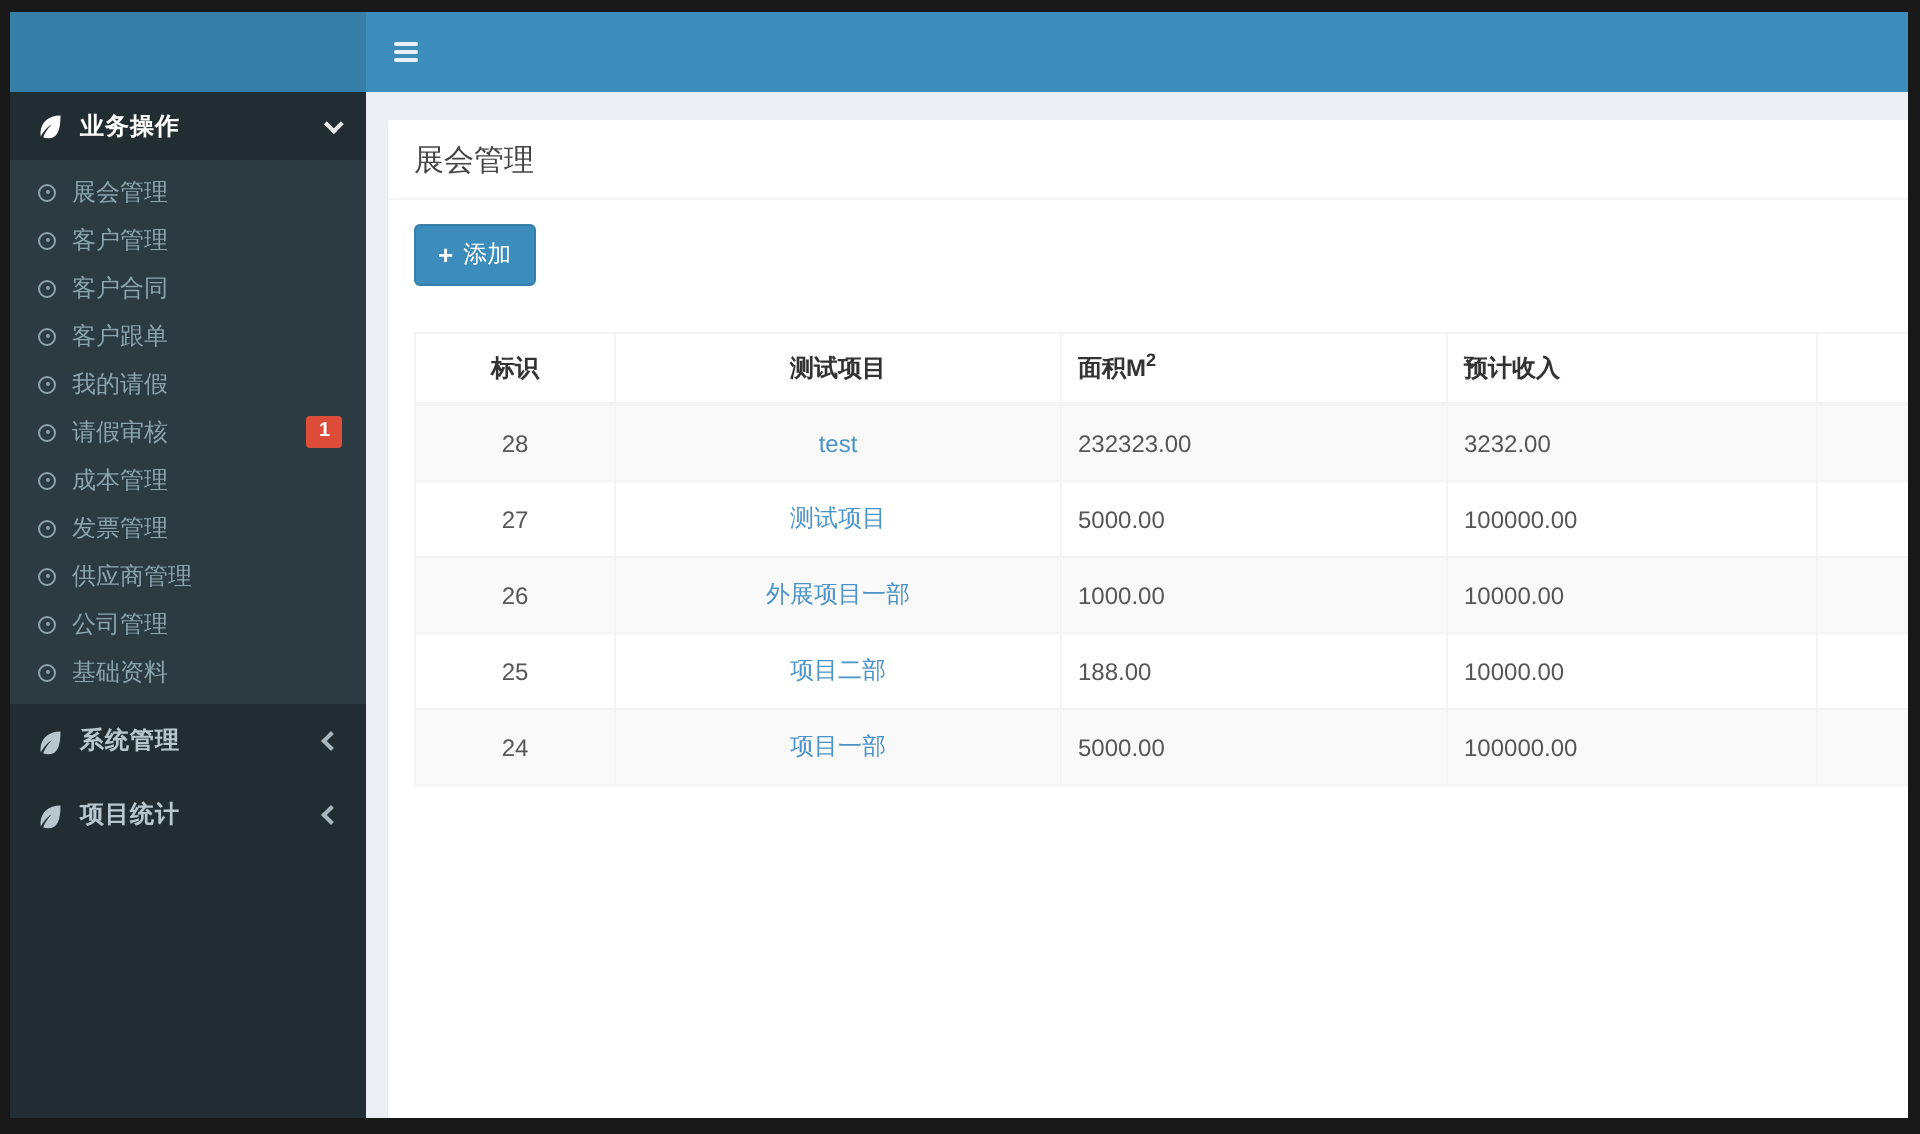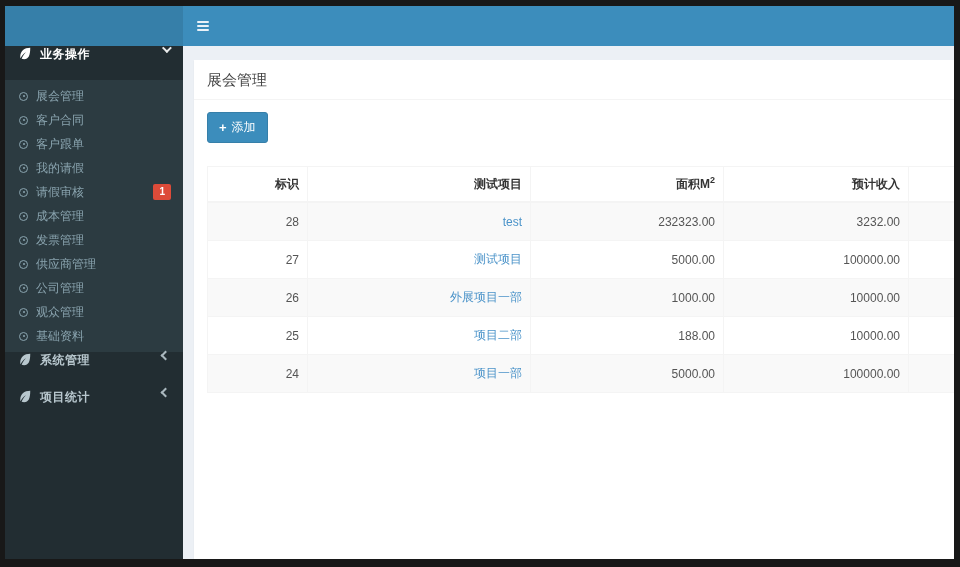--- a/index.html
+++ b/index.html
@@ -12,21 +12,21 @@
   .topbar { display:flex; height:40px; }
   .logo { width:178px; background:#367fa9; flex:none; }
   .navbar { flex:1; background:#3c8dbc; display:flex; align-items:center; padding-left:14px; }
   .hamburger { width:22px; height:22px; display:flex; flex-direction:column; justify-content:center; gap:2px; cursor:pointer; }
   .hamburger span { display:block; width:12px; height:2px; background:#eaf2f8; border-radius:1px; }
 
   .layout { display:flex; height:513px; }
 
   
   .sidebar { width:178px; flex:none; background:#222d32; color:#b8c7ce; font-size:12px; overflow:hidden; }
-  .side-parent { display:flex; height:34px; padding:0 14px 0 13px; cursor:pointer;font-family:Liberation Mono, monospace; }
+  .side-parent { display:flex; align-items:center; height:34px; padding:0 14px 0 13px; cursor:pointer;font-family:Liberation Mono, monospace; }
   .side-parent.tall { height:37px; }
   .side-parent .leaf { width:14px; height:14px; margin-right:8px; flex:none; }
   .side-parent .plabel { flex:1; font-weight:bold; letter-spacing:.5px; }
   .side-parent.active { color:#fff; }
   .chev { width:7px; height:7px; border-style:solid; border-width:0; flex:none; opacity:.9; }
   .chev.down  { border-right:2px solid currentColor; border-bottom:2px solid currentColor; transform:rotate(45deg) translateY(-2px); }
   .chev.left  { border-left:2px solid currentColor; border-bottom:2px solid currentColor; transform:rotate(45deg); }
 
   .submenu { list-style:none; background:#2c3b41; padding:4px 0; }
   .submenu li { display:flex; align-items:center; height:24px; padding-left:14px; color:#8aa4af; cursor:pointer; }
@@ -39,23 +39,23 @@
   .box { flex:1; background:#fff; box-shadow:0 1px 1px rgba(0,0,0,.08); overflow:hidden; }
   .box-header { padding:11px 13px 9px; border-bottom:1px solid #f4f4f4; }
   .page-title { font-size:15px; color:#444; font-weight:normal; }
   .box-body { padding:12px 13px; }
 
   .btn-add { display:inline-flex; align-items:center; gap:5px; background:#3c8dbc; border:1px solid #367fa9; color:#fff; font-size:12px; padding:6px 11px; border-radius:3px; cursor:pointer; margin-bottom:23px; font-family:inherit; }
   .btn-add .plus { font-size:13px; font-weight:bold; line-height:1; }
 
   table.grid { border-collapse:collapse; table-layout:fixed; width:884px; font-size:12px; color:#555; }
   .grid col.c1{width:100px}.grid col.c2{width:223px}.grid col.c3{width:193px}.grid col.c4{width:185px}.grid col.c5{width:183px}
-  .grid th, .grid td { border:1px solid #f4f4f4; padding:10px 8px; text-align:right; overflow:hidden; white-space:nowrap; }
+  .grid th, .grid td { border:1px solid #f4f4f4; padding:10px 8px; text-align:center; overflow:hidden; white-space:nowrap; }
   .grid thead th { border-bottom-width:2px; font-weight:bold; color:#333; padding:8px; }
-  .grid th.right, .grid td.right { text-align:right; }
+  .grid th.right, .grid td.right { text-align:left; }
   .grid tbody tr:nth-child(odd) { background:#f9f9f9; }
   .grid sup { font-size:9px; font-weight:bold; }
   a.link { color:#4b93c9; text-decoration:none; cursor:pointer; }
 </style>
 </head>
 <body>
 
 <div class="screen">
 
   <div class="topbar">
@@ -82,20 +82,25 @@
       </div>
 
       <ul class="submenu">
 
           <li>
             <span class="dotcircle"></span>
             <span>展会管理</span>
 
           </li>
 
+          <li>
+            <span class="dotcircle"></span>
+            <span>客户管理</span>
+
+          </li>
 
           <li>
             <span class="dotcircle"></span>
             <span>客户合同</span>
 
           </li>
 
 
           <li>
             <span class="dotcircle"></span>
@@ -133,25 +138,20 @@
             <span>供应商管理</span>
 
           </li>
 
           <li>
             <span class="dotcircle"></span>
             <span>公司管理</span>
 
           </li>
 
-          <li>
-            <span class="dotcircle"></span>
-            <span>观众管理</span>
-
-          </li>
 
 
 
           <li>
             <span class="dotcircle"></span>
             <span>基础资料</span>
 
           </li>
 
       </ul>

